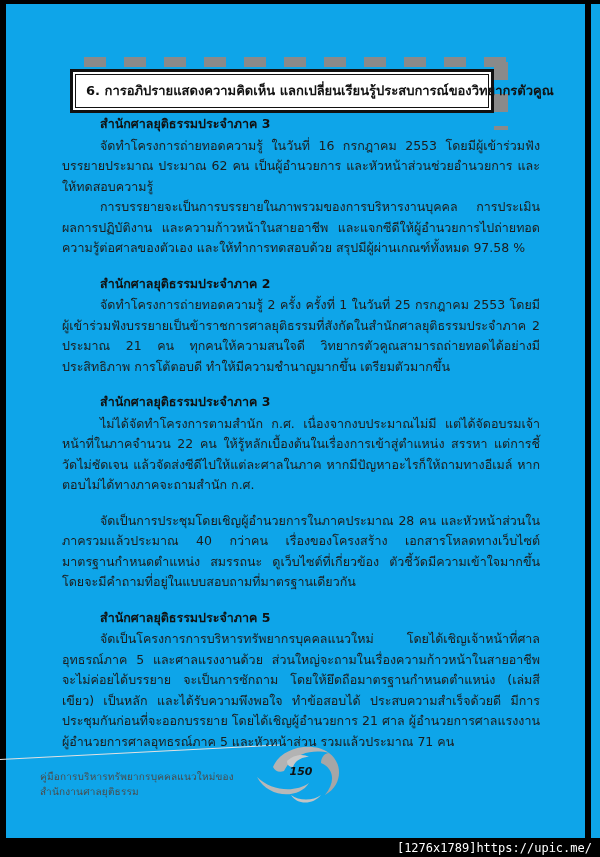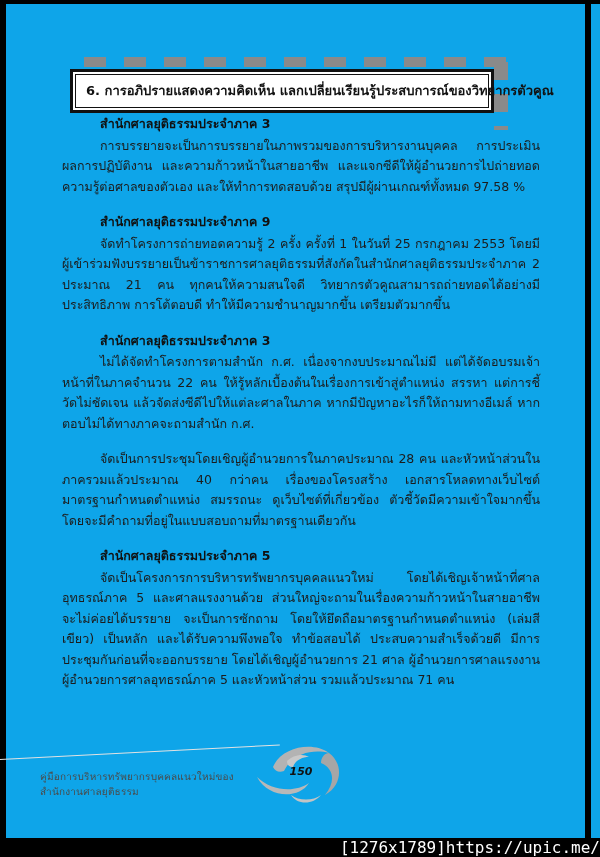--- a/index.html
+++ b/index.html
@@ -67,22 +67,22 @@
   .flourish-wrap svg { display:block; width:100%; height:100%; }
   .page-number {
     position:absolute; left:251px; top:765px; width:100px;
     text-align:center; font-size:11px; font-weight:bold; color:#111;font-style:italic;
   }
 
   
   .watermark-bar {
     position:absolute; left:0; top:838px; width:600px; height:19px;
     background:#000; color:#fff; display:flex; align-items:center;
-    justify-content:flex-end; padding-right:0;
-    font-family:"DejaVu Sans Mono", monospace; font-size:16px;
+    justify-content:flex-end; padding-right:8px;
+    font-family:"DejaVu Sans Mono", monospace; font-size:12px;
   }
 </style>
 </head>
 <body>
 
 <div class="scan">
 
   <div class="edge edge-left"></div>
   <div class="edge edge-top"></div>
   <div class="edge edge-right"></div>
@@ -92,25 +92,26 @@
   <div class="dash-strip-right"></div>
 
   <div class="banner-outer">
     <div class="banner-inner">6. การอภิปรายแสดงความคิดเห็น แลกเปลี่ยนเรียนรู้ประสบการณ์ของวิทยากรตัวคูณ</div>
   </div>
 
   <div class="content">
 
     <div class="section">
       <div class="section-heading">สำนักศาลยุติธรรมประจำภาค 3</div>
+      <div class="para">จัดทำโครงการถ่ายทอดความรู้ ในวันที่ 16 กรกฎาคม 2553 โดยมีผู้เข้าร่วมฟังบรรยายประมาณ ประมาณ 62 คน เป็นผู้อำนวยการ และหัวหน้าส่วนช่วยอำนวยการ และให้ทดสอบความรู้</div>
       <div class="para">การบรรยายจะเป็นการบรรยายในภาพรวมของการบริหารงานบุคคล การประเมินผลการปฏิบัติงาน และความก้าวหน้าในสายอาชีพ และแจกซีดีให้ผู้อำนวยการไปถ่ายทอดความรู้ต่อศาลของตัวเอง และให้ทำการทดสอบด้วย สรุปมีผู้ผ่านเกณฑ์ทั้งหมด 97.58 %</div>
     </div>
 
     <div class="section">
-      <div class="section-heading">สำนักศาลยุติธรรมประจำภาค 9</div>
+      <div class="section-heading">สำนักศาลยุติธรรมประจำภาค 2</div>
       <div class="para">จัดทำโครงการถ่ายทอดความรู้ 2 ครั้ง ครั้งที่ 1 ในวันที่ 25 กรกฎาคม 2553 โดยมีผู้เข้าร่วมฟังบรรยายเป็นข้าราชการศาลยุติธรรมที่สังกัดในสำนักศาลยุติธรรมประจำภาค 2 ประมาณ 21 คน ทุกคนให้ความสนใจดี วิทยากรตัวคูณสามารถถ่ายทอดได้อย่างมีประสิทธิภาพ การโต้ตอบดี ทำให้มีความชำนาญมากขึ้น เตรียมตัวมากขึ้น</div>
     </div>
 
     <div class="section">
       <div class="section-heading">สำนักศาลยุติธรรมประจำภาค 3</div>
       <div class="para">ไม่ได้จัดทำโครงการตามสำนัก ก.ศ. เนื่องจากงบประมาณไม่มี แต่ได้จัดอบรมเจ้าหน้าที่ในภาคจำนวน 22 คน ให้รู้หลักเบื้องต้นในเรื่องการเข้าสู่ตำแหน่ง สรรหา แต่การชี้วัดไม่ชัดเจน แล้วจัดส่งซีดีไปให้แต่ละศาลในภาค หากมีปัญหาอะไรก็ให้ถามทางอีเมล์ หากตอบไม่ได้ทางภาคจะถามสำนัก ก.ศ.</div>
     </div>
 
     <div class="section">
       <div class="para">จัดเป็นการประชุมโดยเชิญผู้อำนวยการในภาคประมาณ 28 คน และหัวหน้าส่วนในภาครวมแล้วประมาณ 40 กว่าคน เรื่องของโครงสร้าง เอกสารโหลดทางเว็บไซต์ มาตรฐานกำหนดตำแหน่ง สมรรถนะ ดูเว็บไซต์ที่เกี่ยวข้อง ตัวชี้วัดมีความเข้าใจมากขึ้น โดยจะมีคำถามที่อยู่ในแบบสอบถามที่มาตรฐานเดียวกัน</div>

